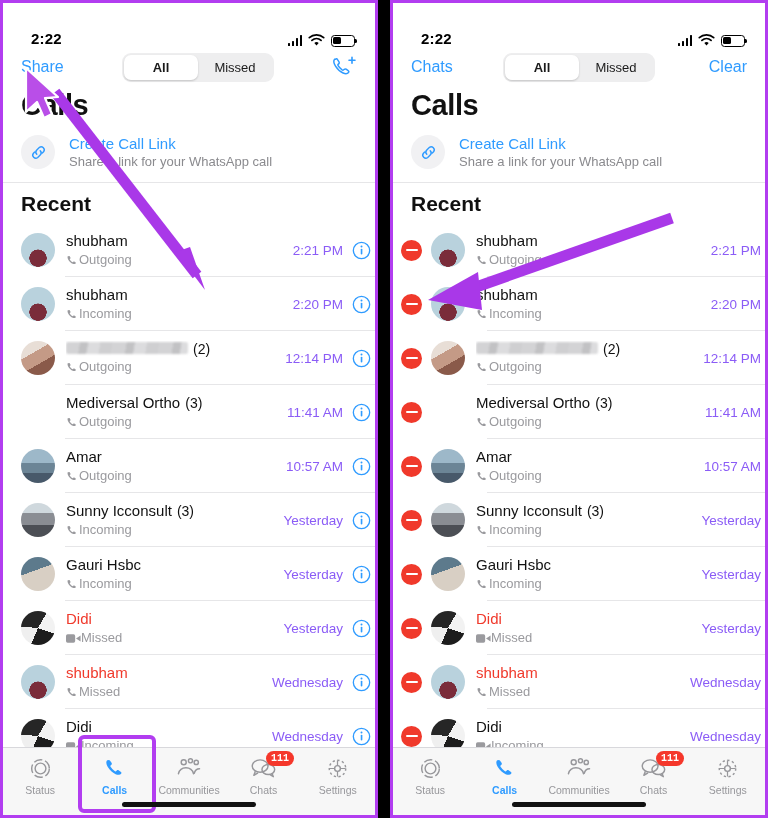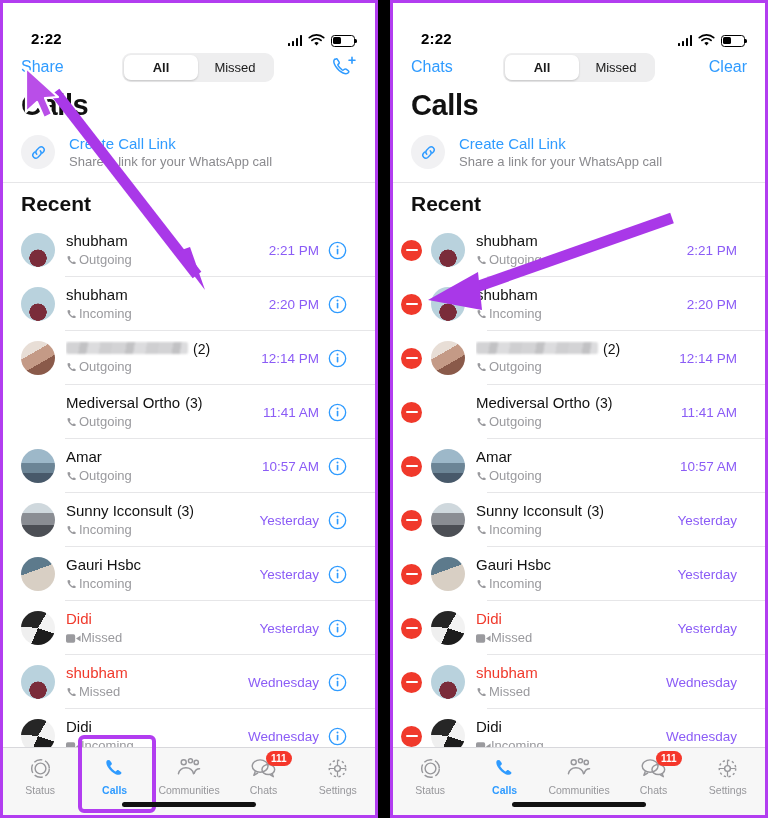--- a/index.html
+++ b/index.html
@@ -145,21 +145,21 @@
     font-size: 21px;
     font-weight: bold;
     color: #111;
     padding: 9px 18px 7px;
   }
   .rows { flex: 1 1 auto; overflow: hidden; }
   .row {
     display: flex;
     align-items: center;
     height: 54px;
-    padding-right: 28px;
+    padding-right: 4px;
     padding-left: 18px;
     position: relative;
     justify-content: center;
   }
   .row .sep {
     position: absolute;
     left: 62px; right: 0; bottom: 0;
     height: 1px;
     background: #e6e6e8;
   }
@@ -253,20 +253,21 @@
   .badge {
     position: absolute;
     top: -4px; left: 16px;
     background: #f5372b;
     color: #fff;
     font-size: 10px;
     font-weight: bold;
     border-radius: 9px;
     padding: 1px 5px;
     line-height: 1.3;
+    font-family: Liberation Mono, monospace;
   }
   .homebar {
     position: absolute;
     bottom: 8px; left: 50%;
     transform: translateX(-50%);
     width: 134px; height: 5px;
     background: #111;
     border-radius: 3px;
   }
   .tabhl {

